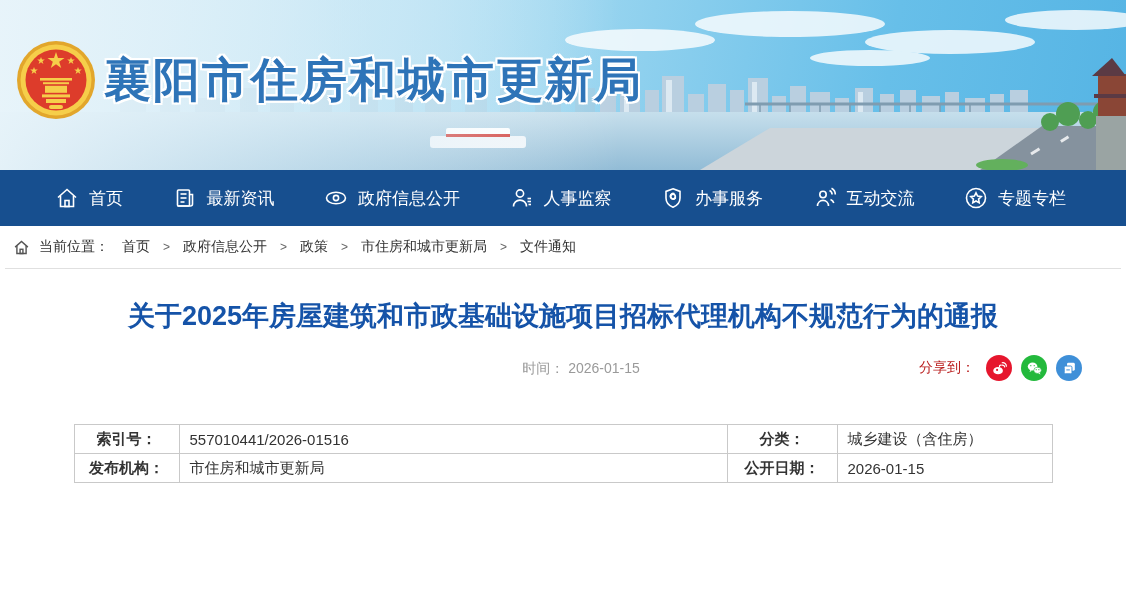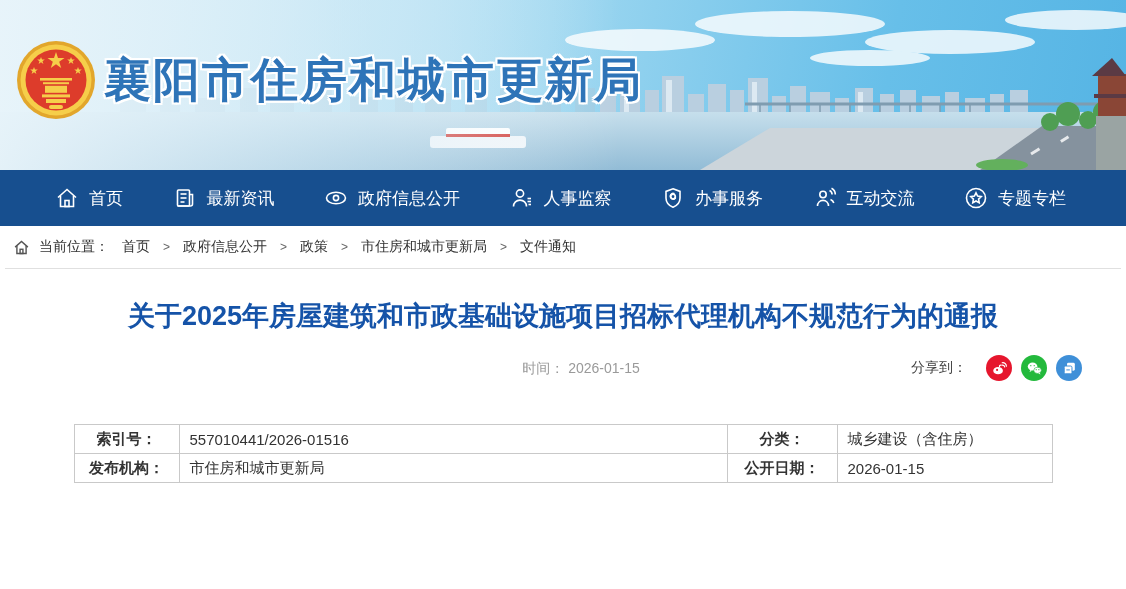--- a/index.html
+++ b/index.html
@@ -50,21 +50,21 @@
 
   
   .article-title {
     margin: 30px 60px 0; text-align: center;
     font-size: 27px; font-weight: bold; color: #1553a8; line-height: 1.3;
   }
   .meta { position: relative; margin-top: 20px; height: 28px; padding-left: 36px; }
   .meta-time { text-align: center; font-size: 14px; color: #9a9a9a; line-height: 28px; }
   .meta-time .tval { margin-left: 4px; }
   .share { position: absolute; right: 44px; top: 1px; display: flex; align-items: center; gap: 9px; }
-  .share-label { font-size: 14px; color: #404040; margin-right: 10px; }
+  .share-label { font-size: 14px; color: #b91c1c; margin-right: 2px; }
   .sicon {
     width: 26px; height: 26px; border-radius: 50%;
     display: inline-flex; align-items: center; justify-content: center; cursor: pointer;
   }
   .sicon svg { width: 17px; height: 17px; }
   .sicon.weibo { background: #e6162d; }
   .sicon.wechat { background: #23b93c; }
   .sicon.copy { background: #3e8fd8; }
 
   

